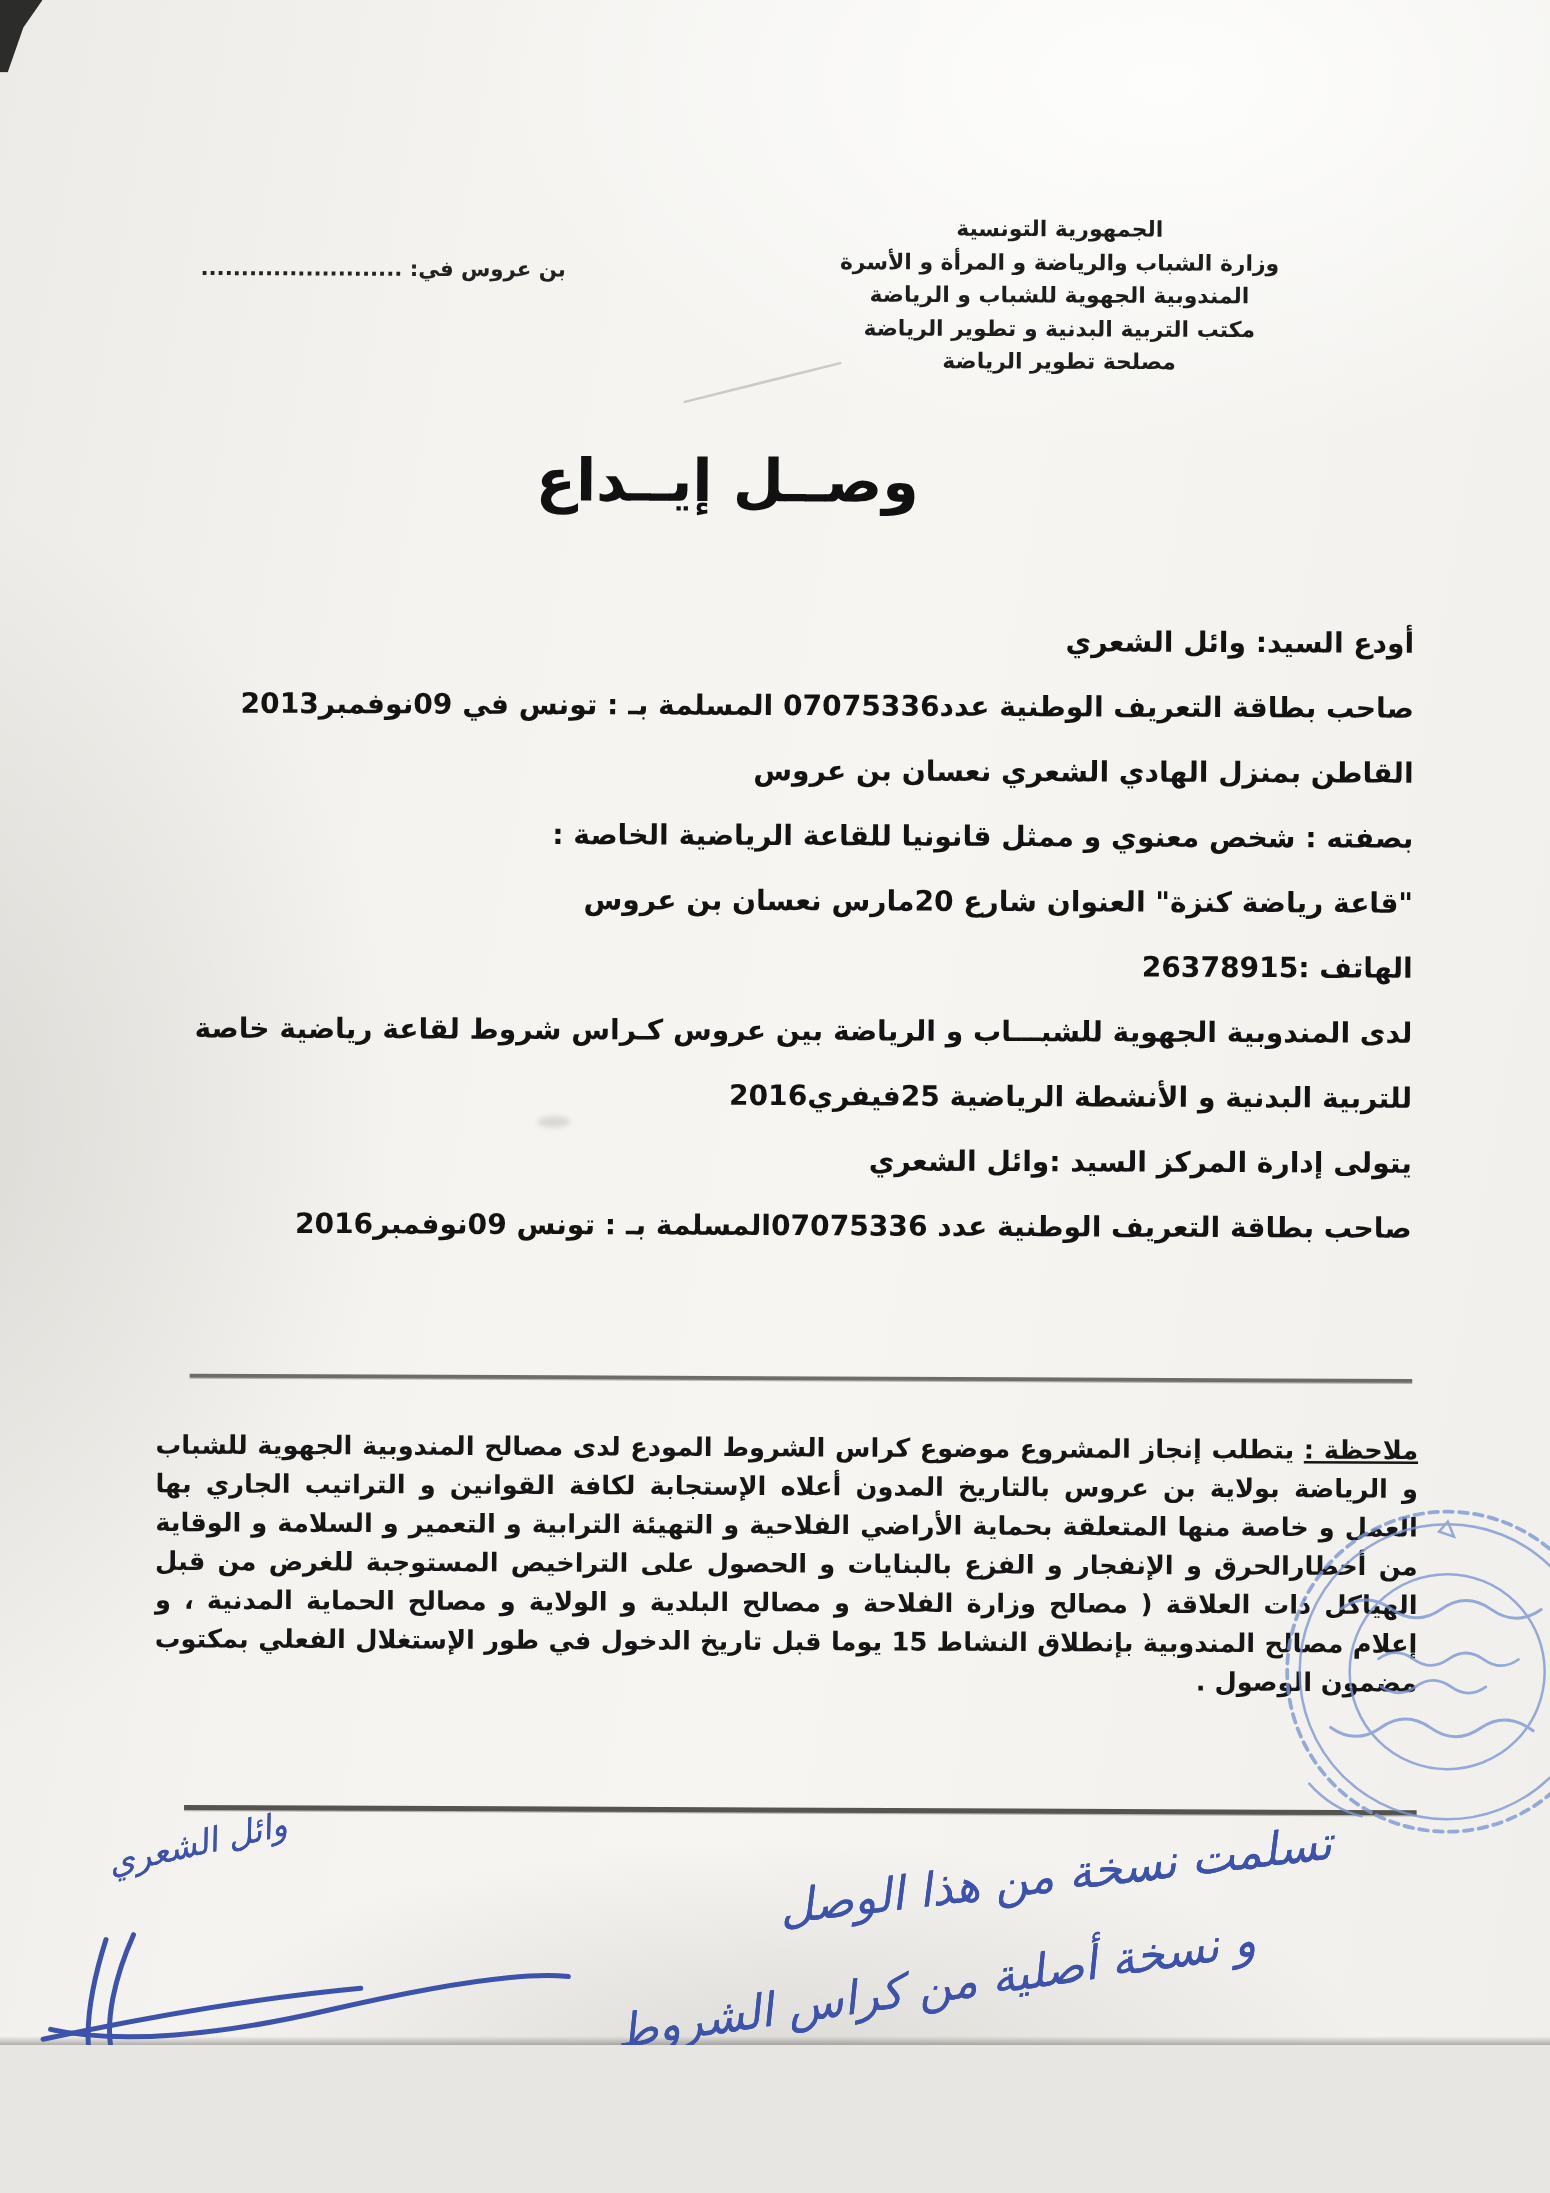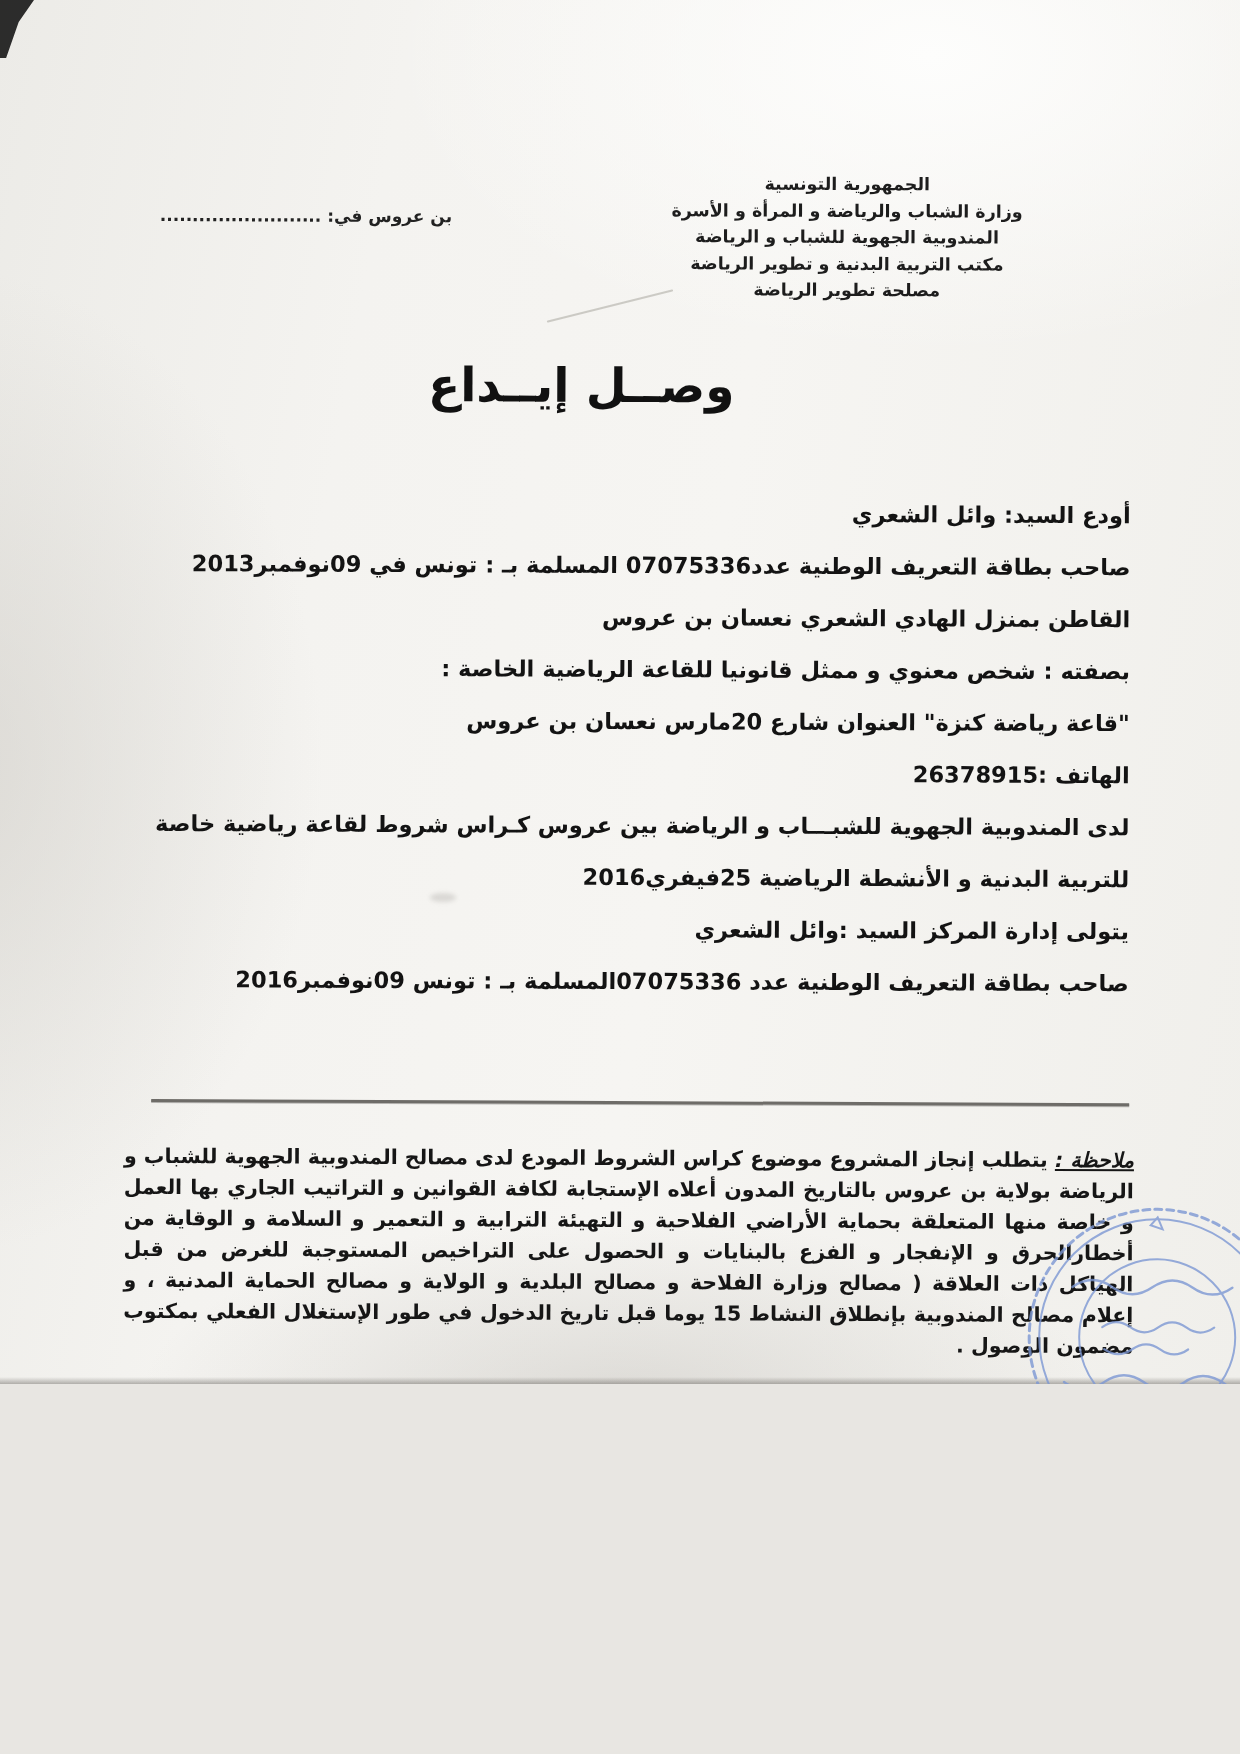--- a/index.html
+++ b/index.html
@@ -1,18 +1,18 @@
 <!DOCTYPE html>
 <html lang="ar"><head>
 <meta charset="utf-8">
 <style>
   html,body{margin:0;padding:0;background:#e8e6e2;}
   .page{
     position:relative;
-    width:1240px;height:1384px;
+    width:1240px;height:1636px;
     margin:0 auto;
     overflow:hidden;
     background:
       radial-gradient(ellipse 900px 500px at 75% 4%, #fdfdfc 0%, rgba(253,253,252,0) 60%),
       radial-gradient(ellipse 700px 900px at -5% 55%, rgba(205,202,196,.55) 0%, rgba(205,202,196,0) 55%),
       radial-gradient(ellipse 800px 300px at 50% 101%, rgba(190,187,181,.45) 0%, rgba(190,187,181,0) 60%),
       linear-gradient(100deg,#ecebe7 0%,#f4f3f0 28%,#f6f5f2 55%,#f0efeb 100%);
     font-family:"DejaVu Sans",sans-serif;
     color:#161616;
   }
@@ -75,21 +75,21 @@
   }
   .rule-1{top:1101px;left:153px;width:978px;}
   .rule-2{top:1446px;left:150px;width:986px;height:4px;background:#56544f;}
 
   
   .note{
     position:absolute;top:1122px;left:126px;width:1010px;
     direction:rtl;text-align:justify;
     font-size:20.5px;font-weight:bold;line-height:31px;color:#161616;
   }
-  .note .lbl{text-decoration:underline;font-style:italic;}
+  .note .lbl{text-decoration:underline;}
 
   
   .stamp{position:absolute;left:955px;top:1175px;width:400px;height:330px;opacity:.8;}
 
   
   .hw{
     position:absolute;direction:rtl;white-space:nowrap;
     color:#3c52ab;font-style:italic;font-weight:normal;
     text-shadow:0 0 .4px #3c52ab;
   }

